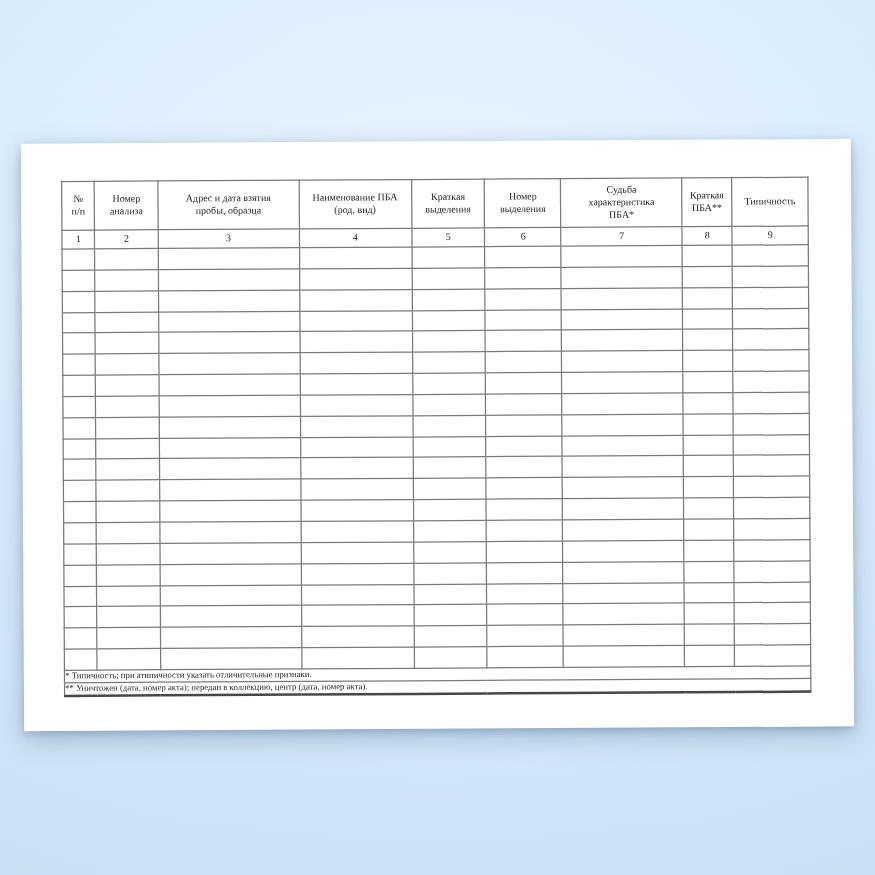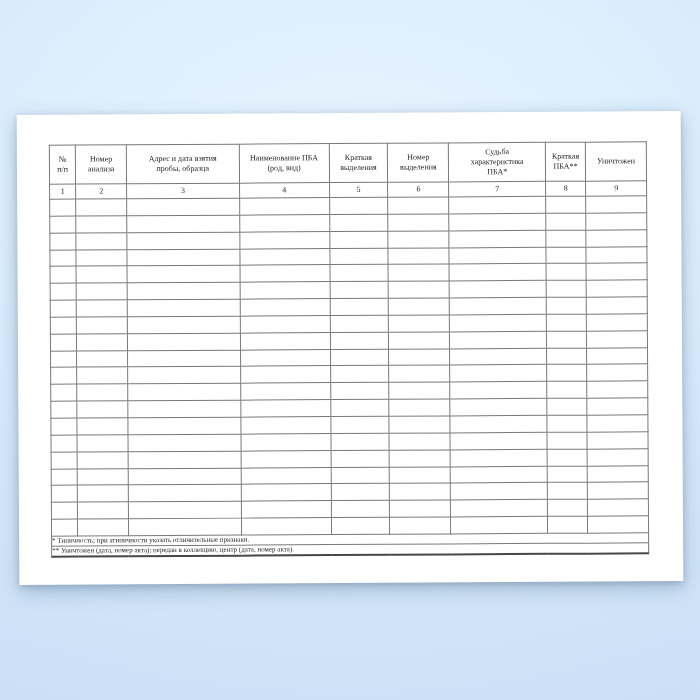--- a/index.html
+++ b/index.html
@@ -117,21 +117,21 @@
 (род, вид)</th>
         <th class="col-header">Краткая
 выделения</th>
         <th class="col-header">Номер
 выделения</th>
         <th class="col-header">Судьба
 характеристика
 ПБА*</th>
         <th class="col-header">Краткая
 ПБА**</th>
-        <th class="col-header">Уничтожен</th>
+        <th class="col-header">Типичность</th>
       </tr>
       <tr>
         <td class="col-number">1</td>
         <td class="col-number">2</td>
         <td class="col-number">3</td>
         <td class="col-number">4</td>
         <td class="col-number">5</td>
         <td class="col-number">6</td>
         <td class="col-number">7</td>
         <td class="col-number">8</td>

